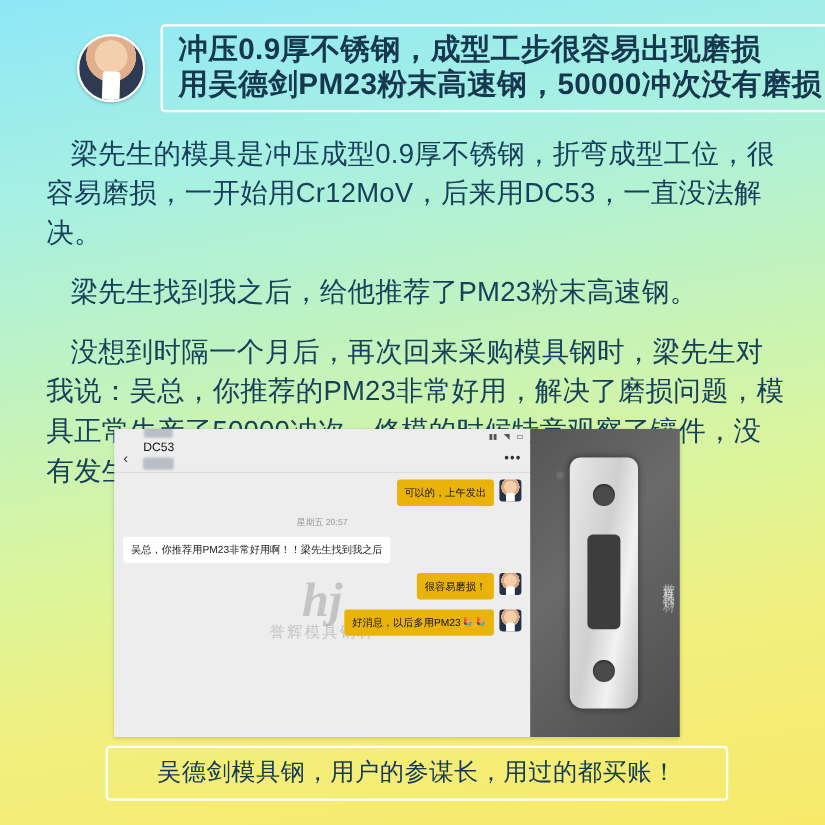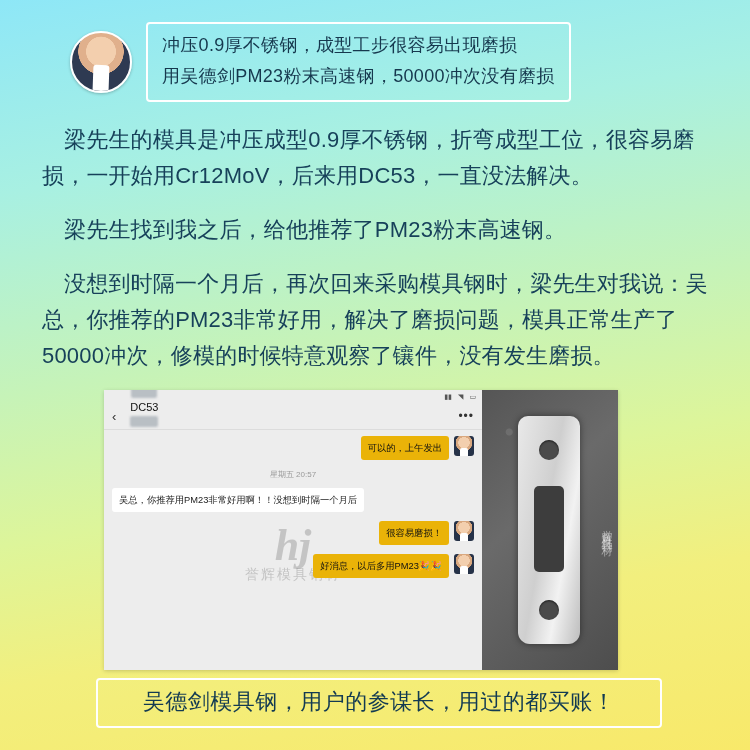--- a/index.html
+++ b/index.html
@@ -55,37 +55,37 @@
   }
   .headline-box {
     margin-left: 14px;
     border: 2px solid #ffffff;
     border-radius: 4px;
     padding: 6px 14px 8px 14px;
     background: transparent;
   }
   .headline-line {
     color: #16384e;
-    font-size: 18px;
+    font-size: 27px;
     line-height: 31px;
     letter-spacing: 0.3px;
     white-space: nowrap;
-    font-weight: 400;
+    font-weight: 700;
   }
 
   
   .body-copy {
     position: absolute;
     top: 122px;
     left: 42px;
     width: 672px;
   }
   .para {
     color: #17415a;
-    font-size: 22px;
+    font-size: 25px;
     line-height: 36px;
     margin-bottom: 18px;
     text-indent: 22px;
     letter-spacing: 0.2px;
   }
 
   
   .media-row {
     position: absolute;
     top: 390px;
@@ -354,21 +354,21 @@
         </div>
 
         <div class="msg right">
           <div class="bubble out">可以的，上午发出</div>
           <div class="mini-avatar"></div>
         </div>
 
         <div class="chat-time">星期五 20:57</div>
 
         <div class="msg">
-          <div class="bubble in">吴总，你推荐用PM23非常好用啊！！没想到时隔一个月后</div>
+          <div class="bubble in">吴总，你推荐用PM23非常好用啊！！梁先生找到我之后</div>
         </div>
 
 
         <div class="msg right">
           <div class="bubble out">很容易磨损！</div>
           <div class="mini-avatar"></div>
         </div>
 
         <div class="msg right">
           <div class="bubble out">好消息，以后多用PM23🎉🎉</div>

